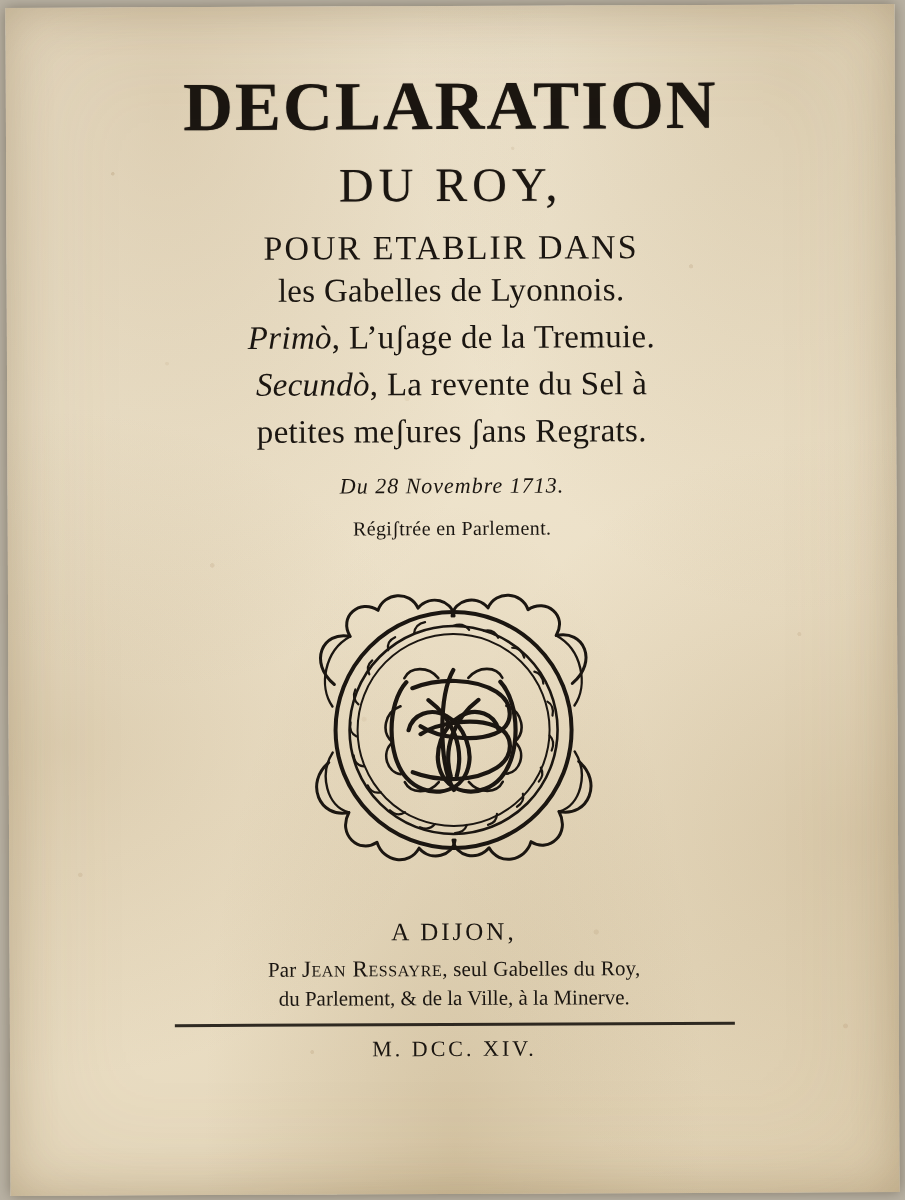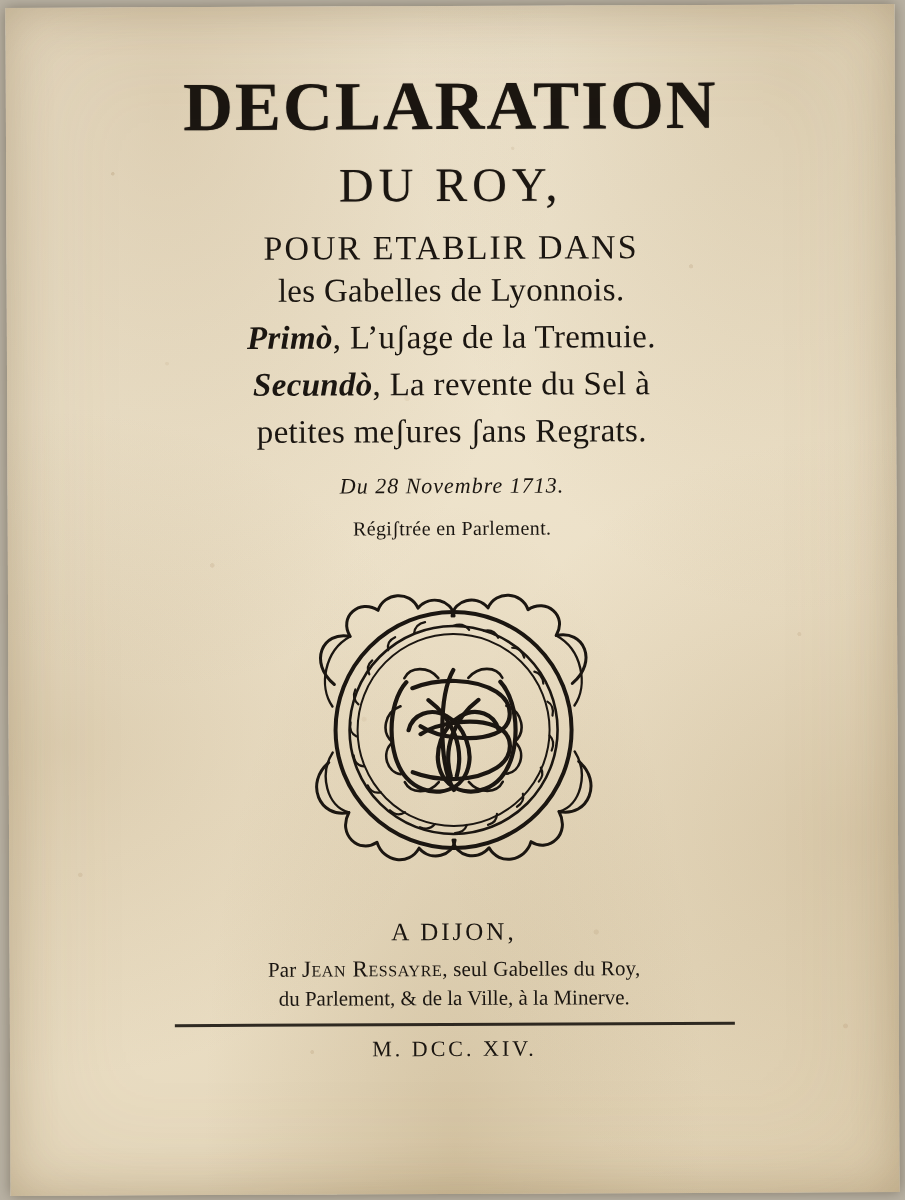--- a/index.html
+++ b/index.html
@@ -91,21 +91,20 @@
     line-height: 1;
   }
   .t-line {
     font-size: 33px;
     line-height: 1.30;
     margin-top: 4px;
     letter-spacing: .3px;
   }
   .t-line .it {
     font-style: italic;
-    font-weight: bold;
   }
   .t-date {
     margin-top: 20px;
     font-size: 22px;
     font-style: italic;
     letter-spacing: 1px;
   }
   .t-regist {
     margin-top: 18px;
     font-size: 20px;

